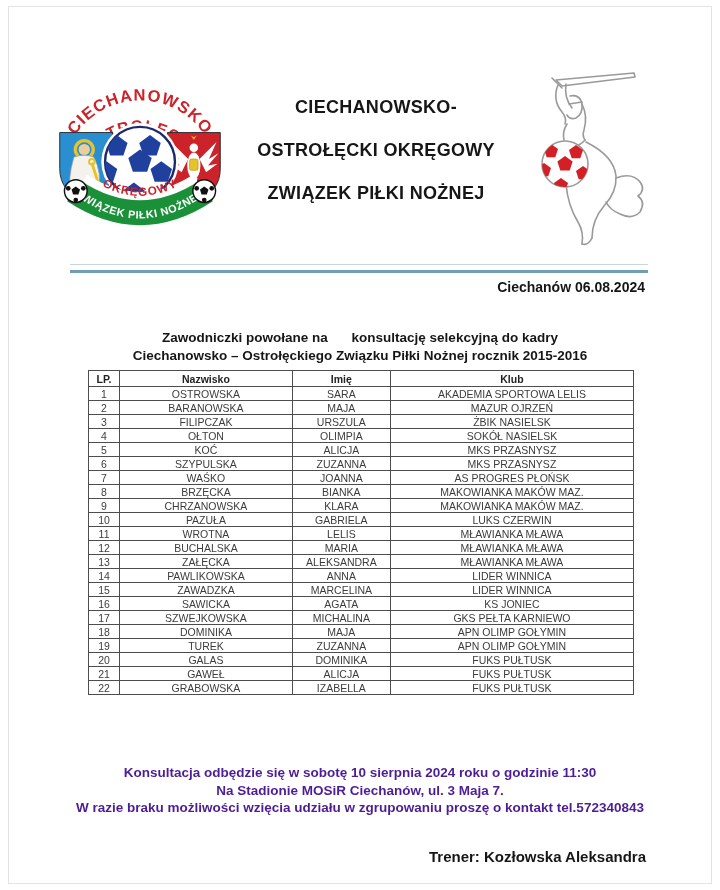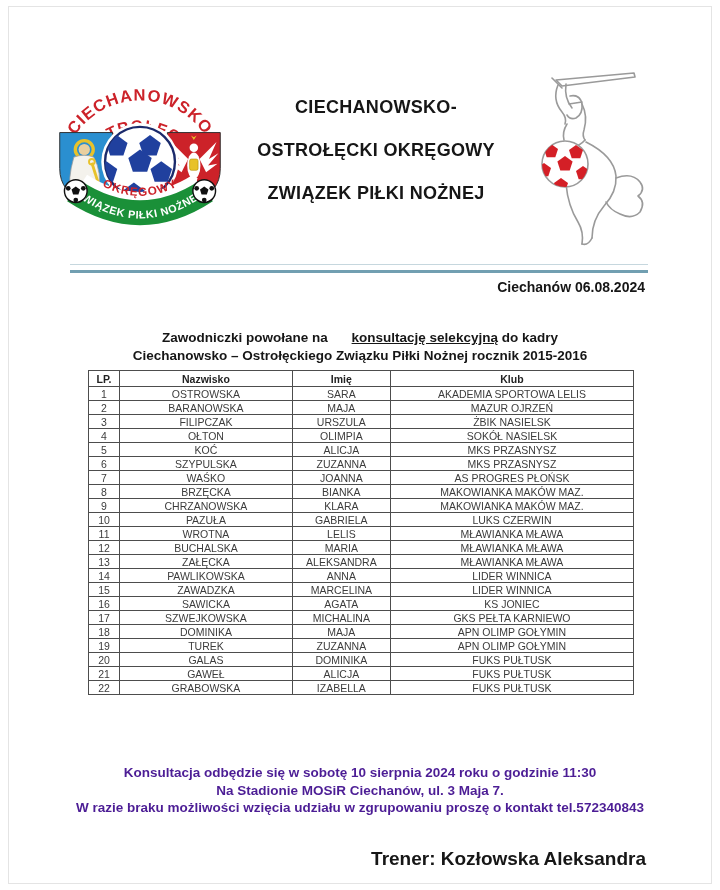--- a/index.html
+++ b/index.html
@@ -14,37 +14,37 @@
     font-weight:bold;font-size:18px;line-height:43px;letter-spacing:.3px;color:#161616;
   }
   .mermaid{position:absolute;left:522px;top:60px;width:134px;height:192px;}
   .rule-thin{position:absolute;left:70px;top:264px;width:578px;height:1px;background:#c6d7de;}
   .rule-thick{position:absolute;left:70px;top:270px;width:578px;height:3px;background:#719fb1;}
   .date-line{position:absolute;top:279px;right:75px;font-weight:bold;font-size:14px;color:#161616;}
   .heading{
     position:absolute;top:329px;left:0;width:720px;text-align:center;
     font-weight:bold;font-size:13.5px;line-height:18px;color:#161616;
   }
-  .heading .ul{text-decoration:underline;padding-left:20px;}
+  .heading .ul{padding-left:20px;}
   table.roster{
     position:absolute;left:88px;top:370px;width:546px;border-collapse:collapse;
     table-layout:fixed;
   }
   table.roster th,table.roster td{
     border:1px solid #4d4d4d;text-align:center;vertical-align:middle;
     font-size:10.5px;padding:0 2px;height:13px;line-height:12px;
     overflow:hidden;white-space:nowrap;
   }
   table.roster th{font-weight:bold;color:#222;height:15px;}
   table.roster td{color:#3c3c3c;}
   .footer-block{
     position:absolute;top:764px;left:0;width:720px;text-align:center;
     font-weight:bold;font-size:13.5px;line-height:17.5px;color:#4c1d95;
   }
-  .trainer-line{position:absolute;top:848px;right:74px;font-weight:bold;font-size:19px;color:#161616;}
+  .trainer-line{position:absolute;top:848px;right:74px;font-weight:bold;font-size:15px;color:#161616;}
 </style>
 </head>
 <body>
 
 <div class="page-edge"></div>
 
 <svg class="crest" viewBox="0 0 180 180" xmlns="http://www.w3.org/2000/svg">
   <defs>
     <path id="arcTop" d="M 8,110 A 82,82 0 0 1 172,110"></path>
     <path id="arcBottom" d="M 27,113 A 64,64 0 0 1 153,113"></path>

